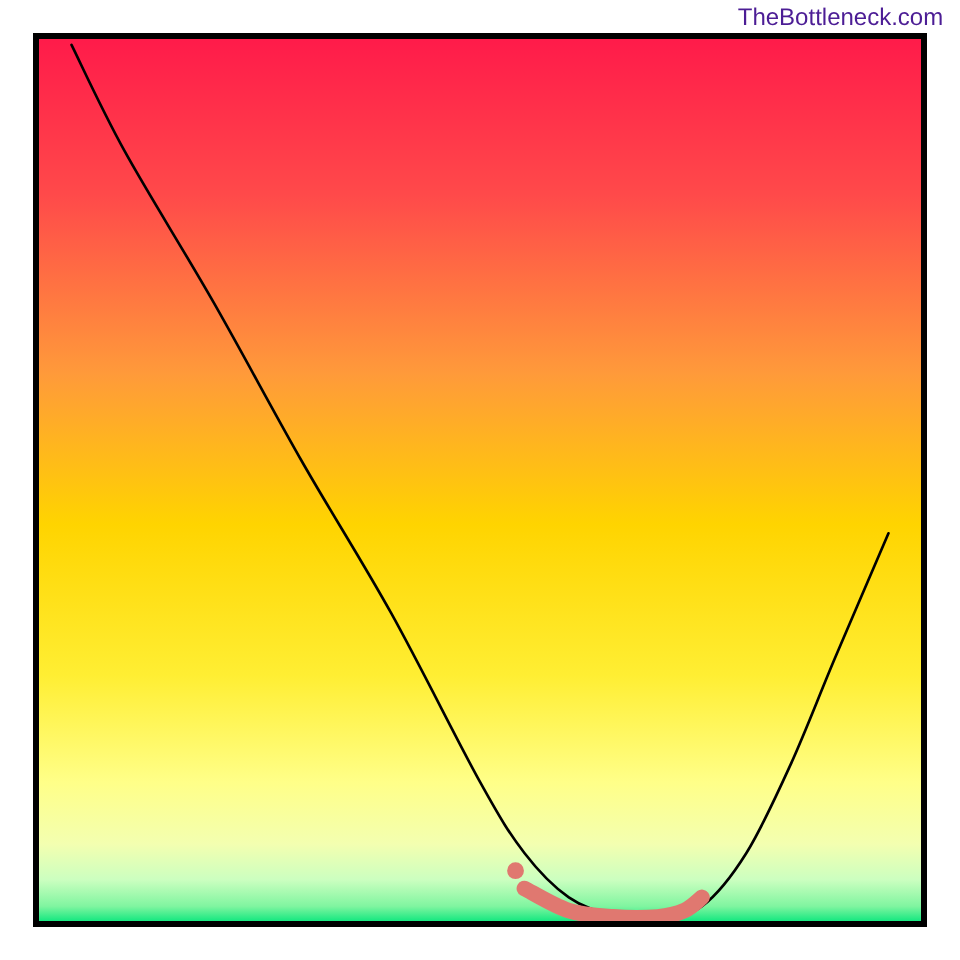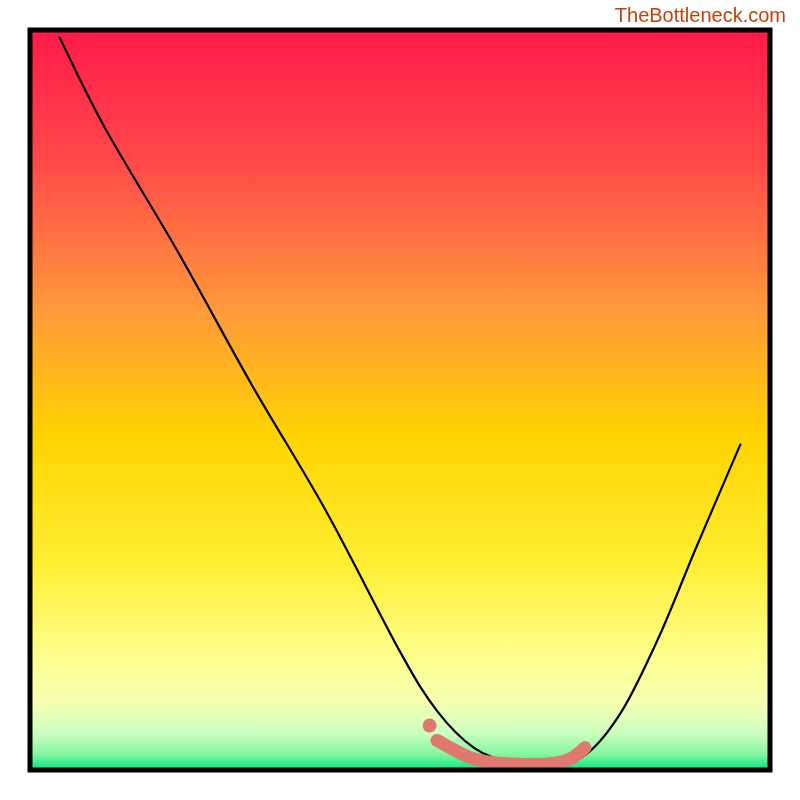--- a/index.html
+++ b/index.html
@@ -4,21 +4,21 @@
 <style>
   * { margin: 0; padding: 0; box-sizing: border-box; }
   html, body { width: 800px; height: 800px; overflow: hidden; background: #fff; }
   .wrap { position: relative; width: 800px; height: 800px; }
   .attribution {
     position: absolute;
     top: 4px;
     right: 14px;
     font-family: Arial, Helvetica, sans-serif;
     font-size: 20px;
-    color: #c2410c;
+    color: #4c1d95;
     font-weight: 400;
   }
   svg { display: block; }
 </style>
 </head>
 <body>
 <div class="wrap">
 
 <svg width="800" height="800" viewBox="0 0 800 800">
   <defs>

